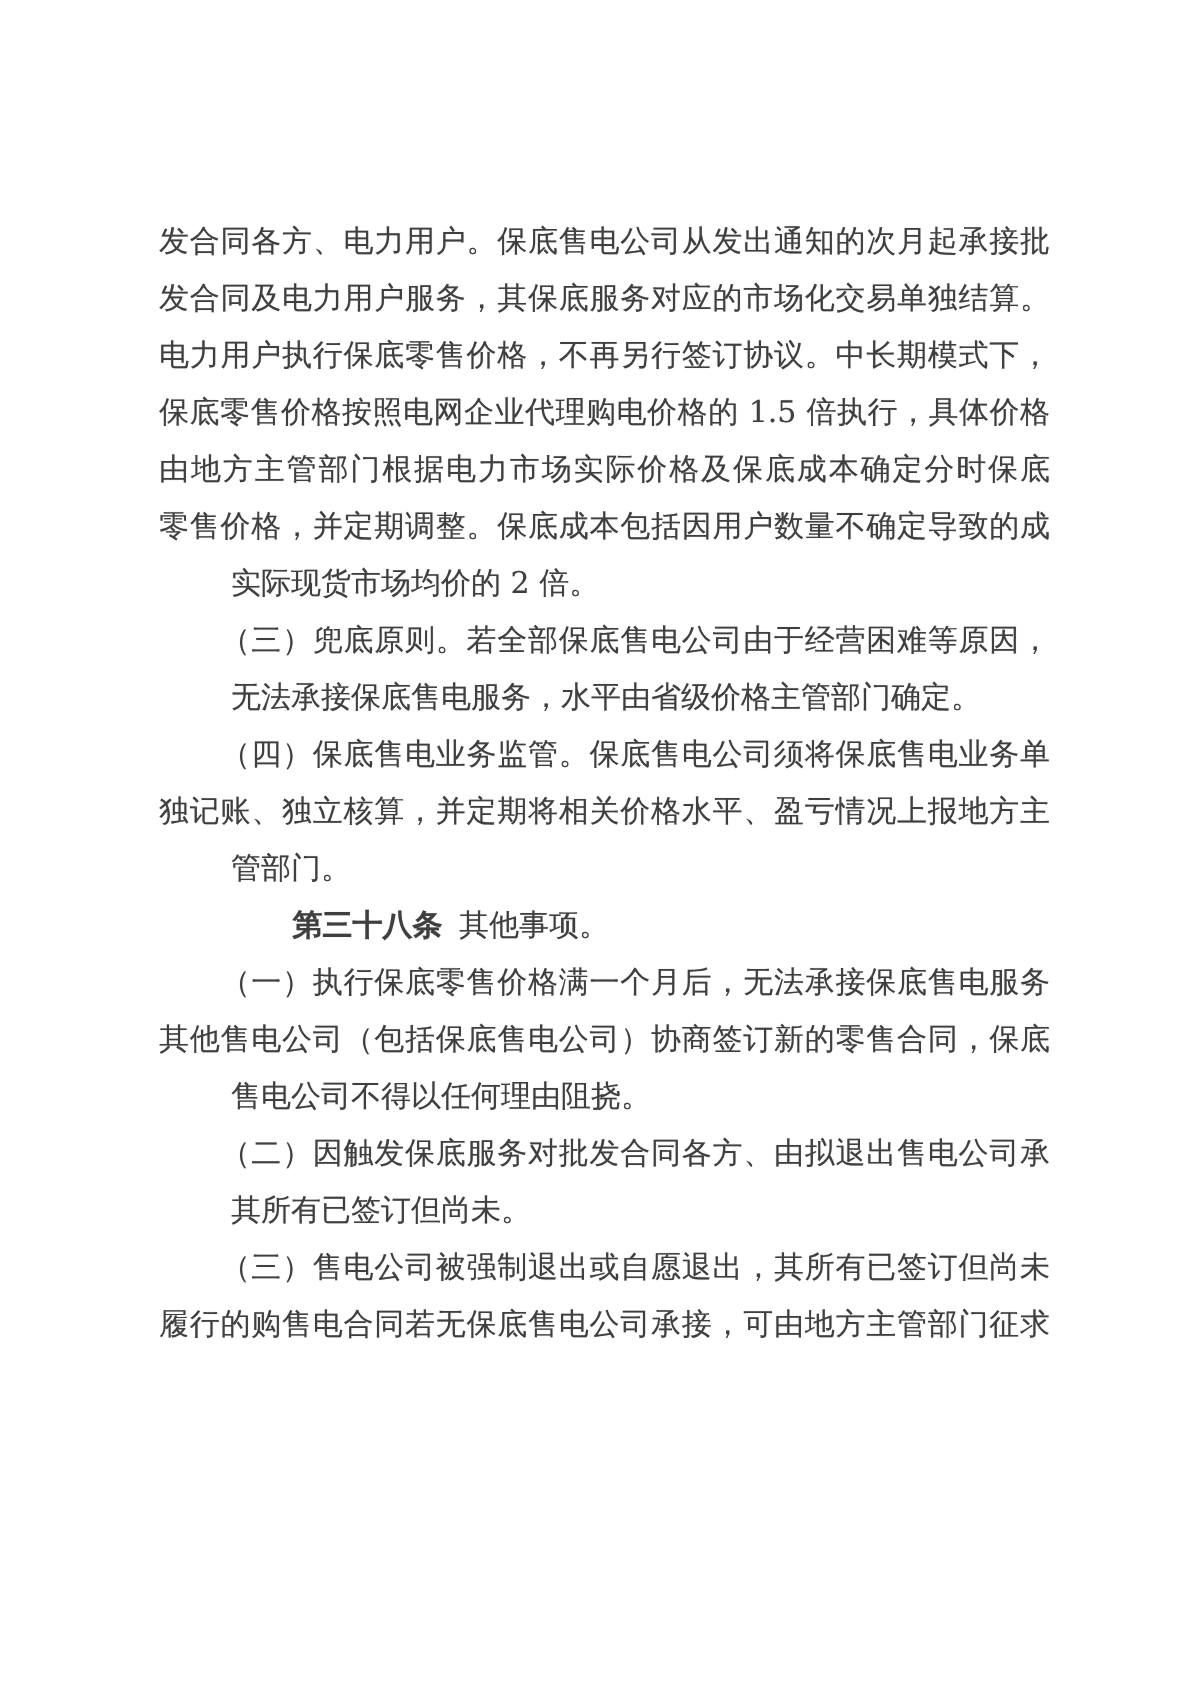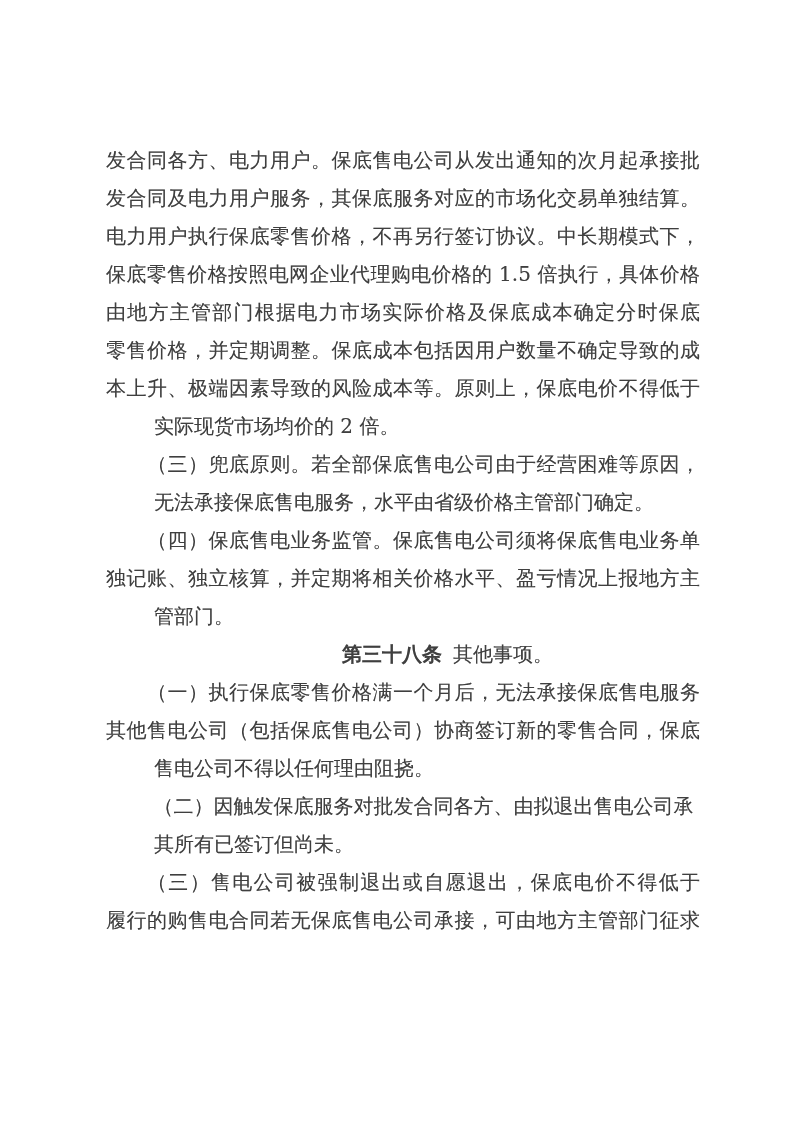--- a/index.html
+++ b/index.html
@@ -36,49 +36,47 @@
     text-align-last: justify;
   }
   
   .end {
     text-align: left;
     margin-left: 48px;
   }
   
   .indent {
     text-indent: 41px;
-    text-align: center;
   }
   .heading .artnum {
     font-weight: bold;
     margin-right: 0.55em;
   }
 </style>
 </head>
 <body>
 
 <div class="page" style="background: rgb(255, 255, 255);">
   <div class="textblock" style="color: rgb(63, 63, 63);">
     <div class="line fill">发合同各方、电力用户。保底售电公司从发出通知的次月起承接批</div>
     <div class="line fill">发合同及电力用户服务，其保底服务对应的市场化交易单独结算。</div>
     <div class="line fill">电力用户执行保底零售价格，不再另行签订协议。中长期模式下，</div>
     <div class="line fill">保底零售价格按照电网企业代理购电价格的 1.5 倍执行，具体价格</div>
     <div class="line fill">由地方主管部门根据电力市场实际价格及保底成本确定分时保底</div>
     <div class="line fill">零售价格，并定期调整。保底成本包括因用户数量不确定导致的成</div>
-    <div class="line fill">本上升、极端因素导致的风险成本等。原则上，保底电价不得低于</div>
     <div class="line end">实际现货市场均价的 2 倍。</div>
     <div class="line fill indent">（三）兜底原则。若全部保底售电公司由于经营困难等原因，</div>
     <div class="line end">无法承接保底售电服务，水平由省级价格主管部门确定。</div>
     <div class="line fill indent">（四）保底售电业务监管。保底售电公司须将保底售电业务单</div>
     <div class="line fill">独记账、独立核算，并定期将相关价格水平、盈亏情况上报地方主</div>
     <div class="line end">管部门。</div>
     <div class="line end indent heading">
       <span class="artnum">第三十八条</span><span>其他事项。</span>
     </div>
     <div class="line fill indent">（一）执行保底零售价格满一个月后，无法承接保底售电服务</div>
     <div class="line fill">其他售电公司（包括保底售电公司）协商签订新的零售合同，保底</div>
     <div class="line end">售电公司不得以任何理由阻挠。</div>
     <div class="line fill indent">（二）因触发保底服务对批发合同各方、由拟退出售电公司承担</div>
     <div class="line end">其所有已签订但尚未。</div>
-    <div class="line fill indent">（三）售电公司被强制退出或自愿退出，保底电价不得低于</div>
+    <div class="line fill indent">（三）售电公司被强制退出或自愿退出，其所有已签订但尚未</div>
     <div class="line fill">履行的购售电合同若无保底售电公司承接，可由地方主管部门征求</div>
   </div>
 </div>
 
 </body></html>

